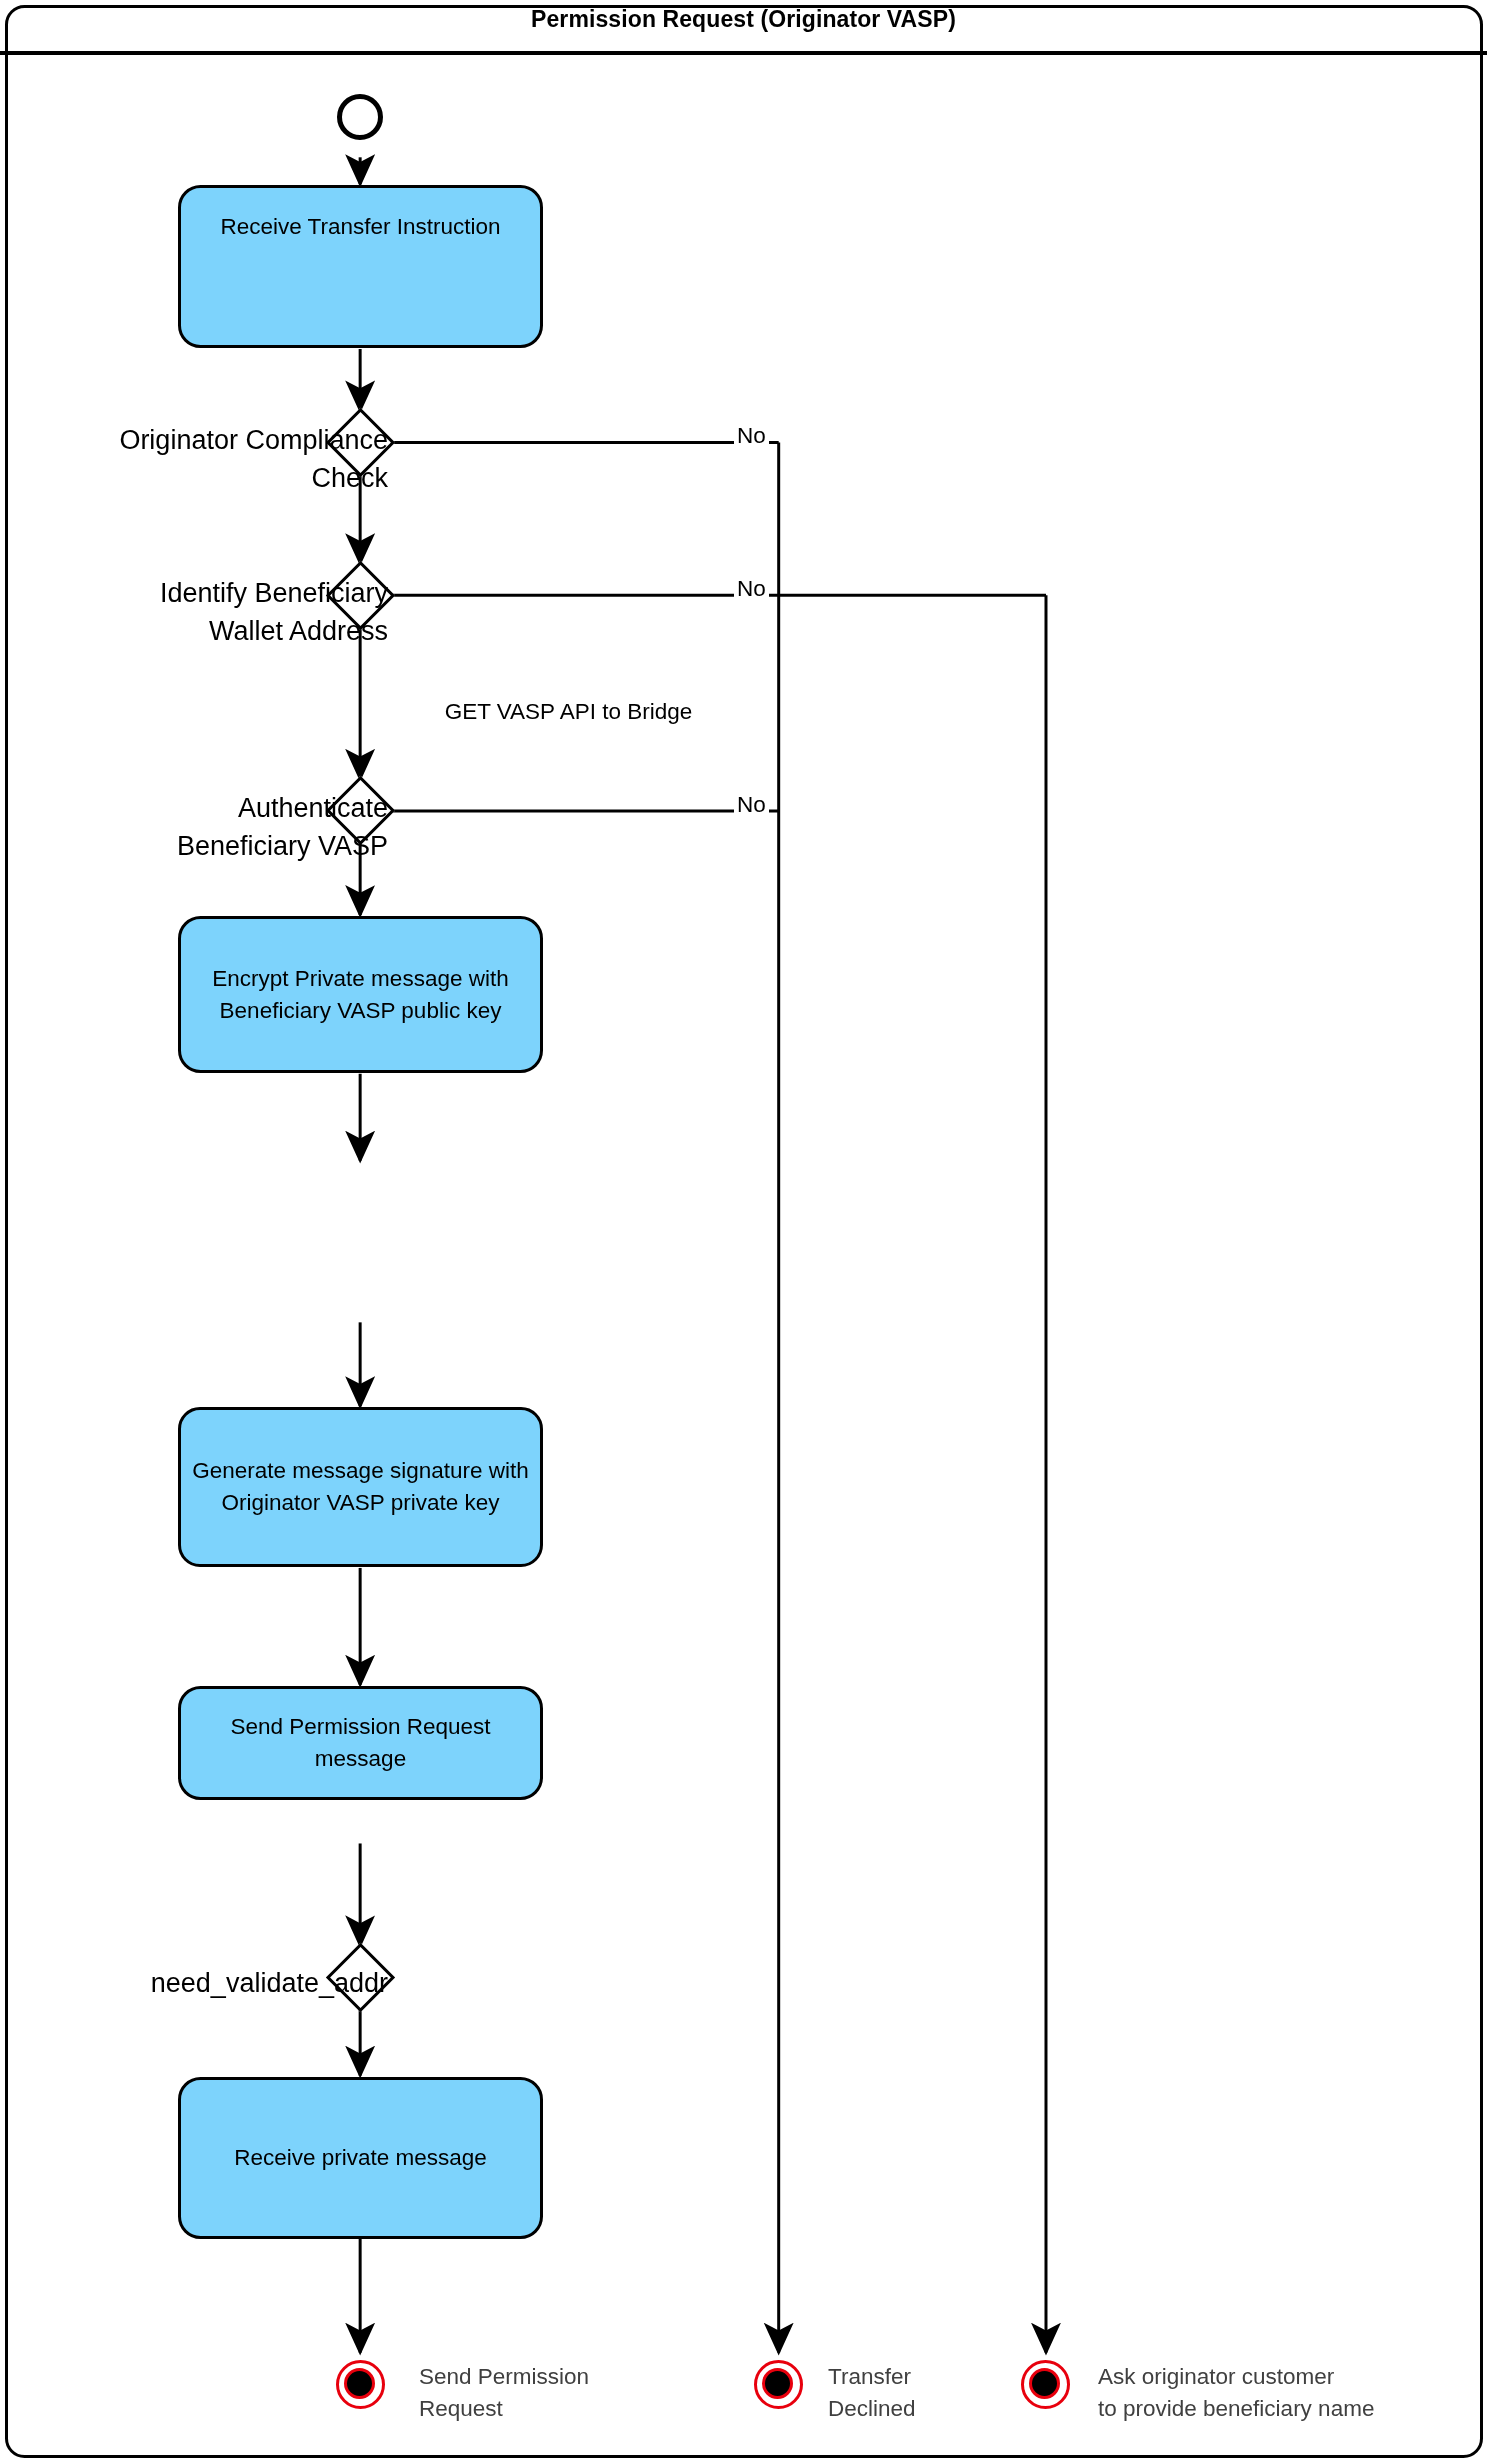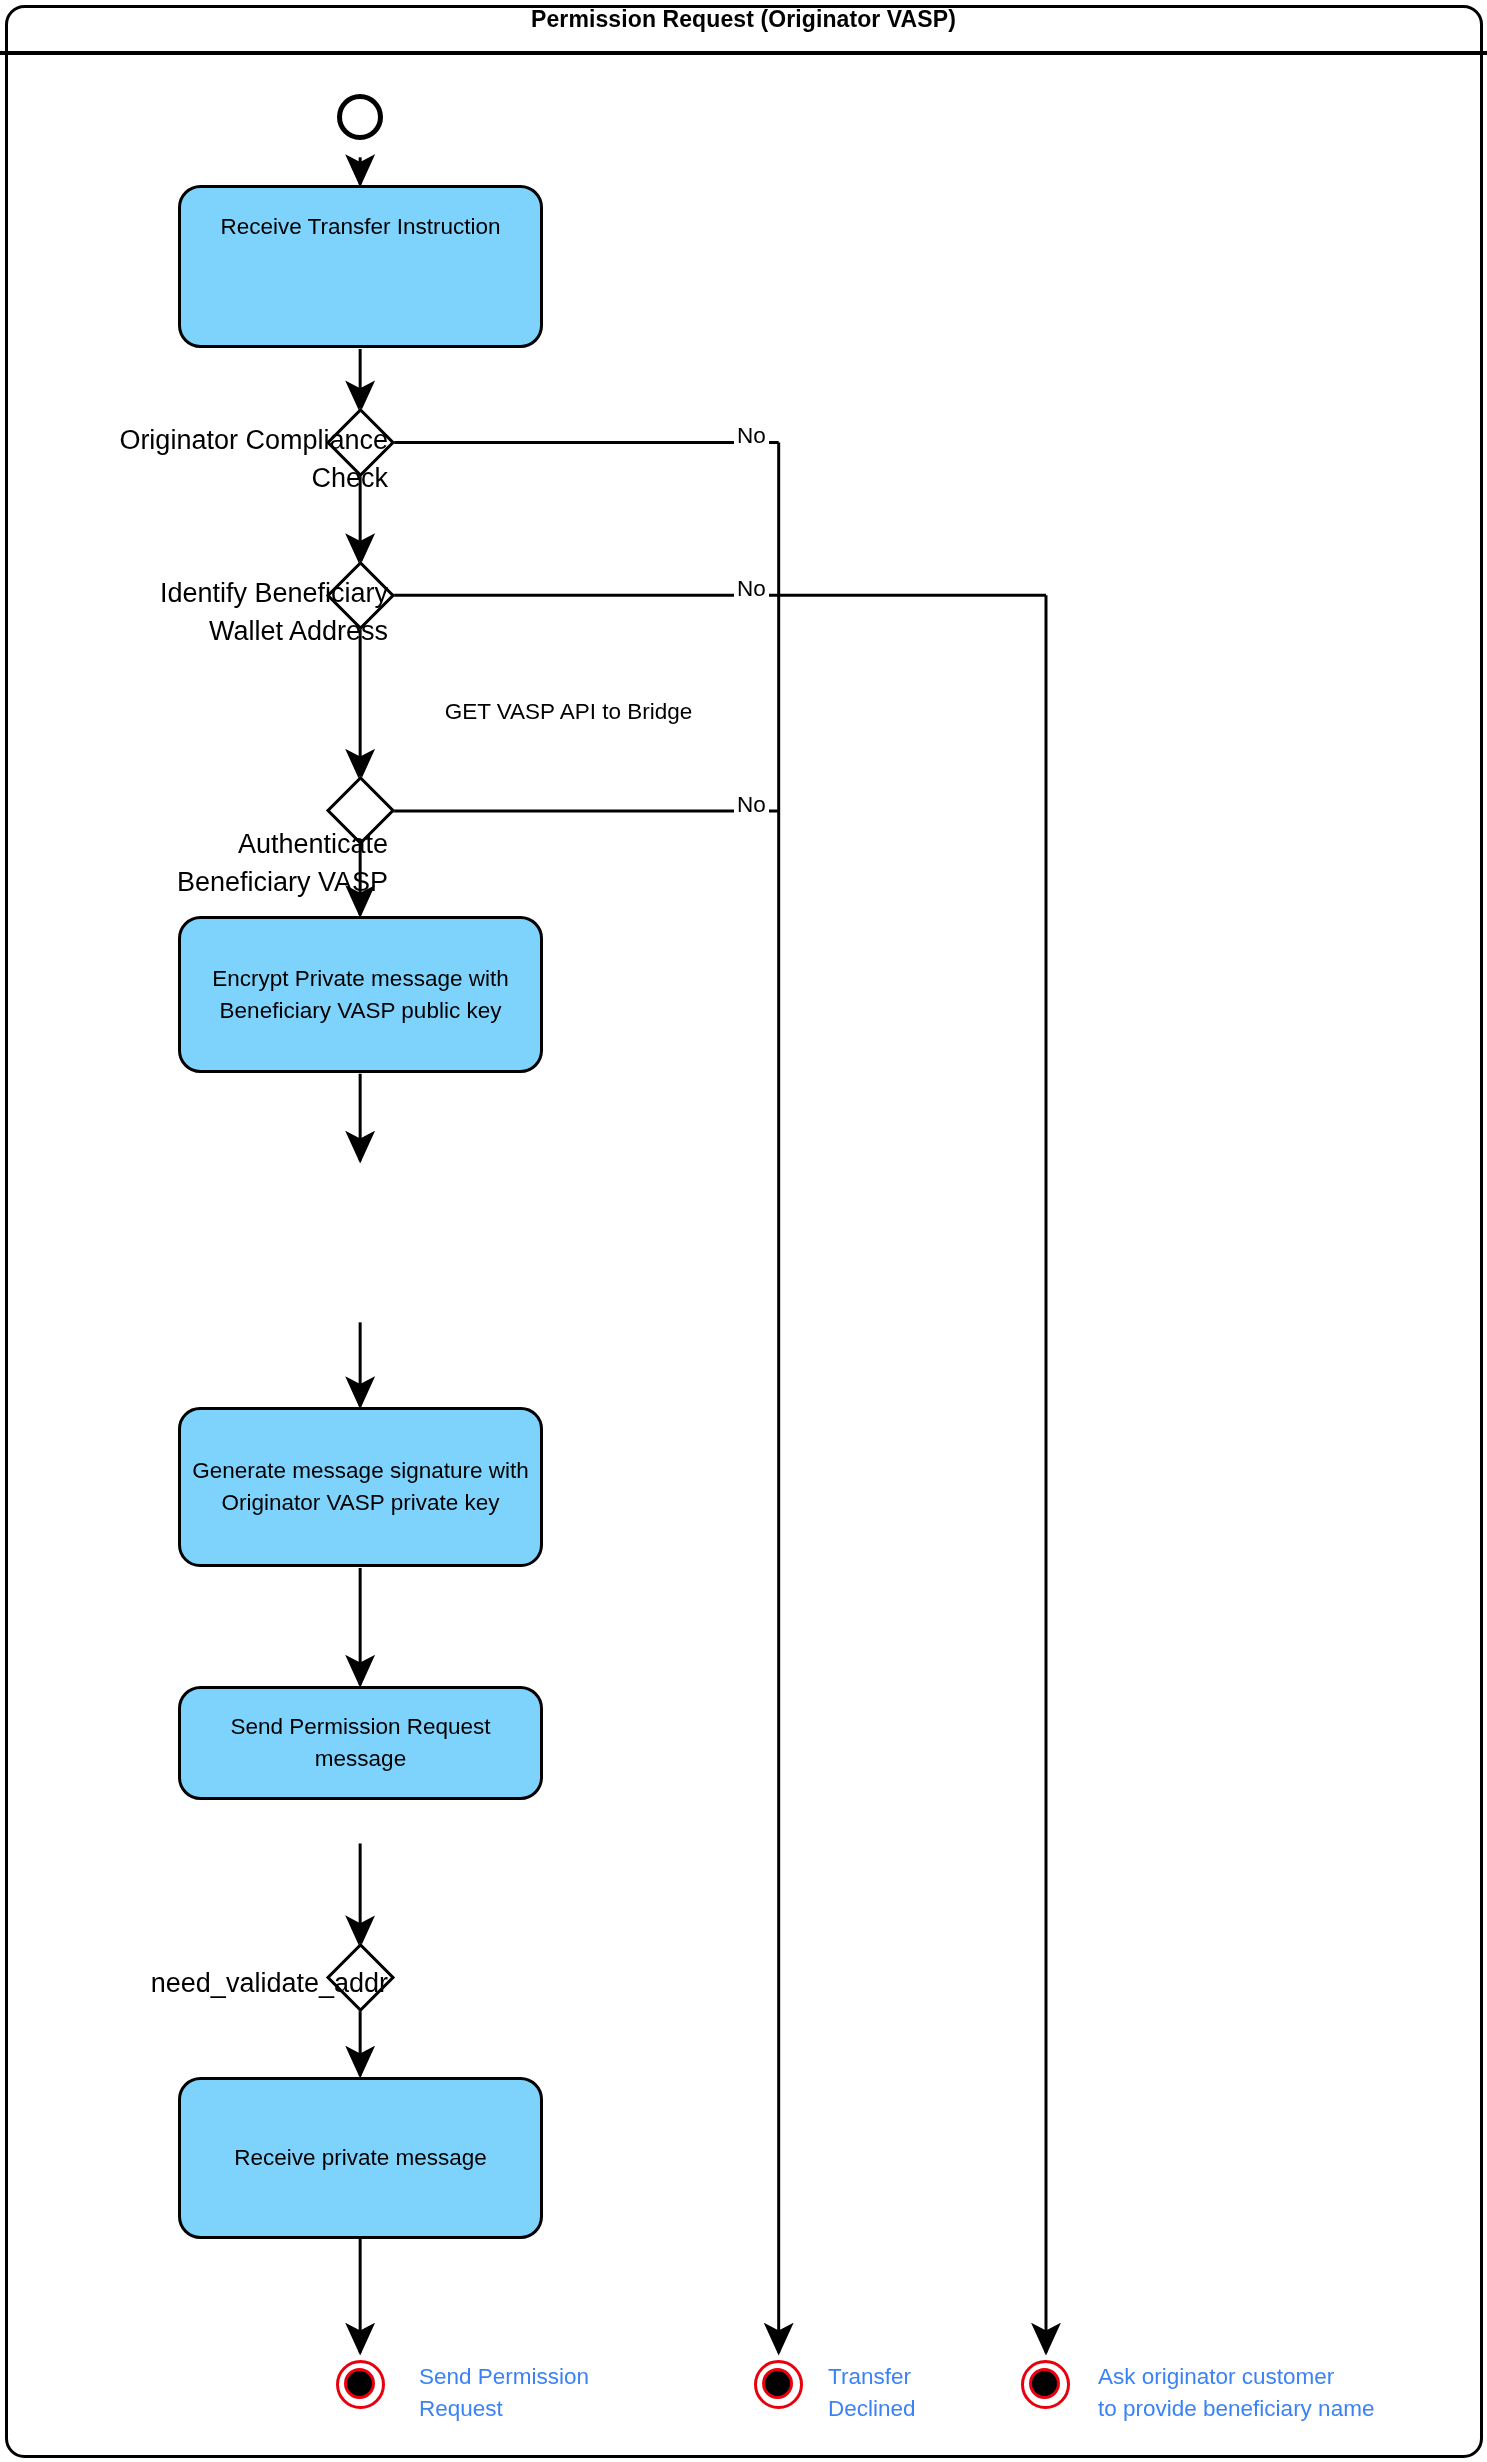--- a/index.html
+++ b/index.html
@@ -124,21 +124,21 @@
     left:5.2px; top:5.2px;
     width:31px; height:31px;
     border-radius:50%;
     background:#000000;
     border:3px solid #e8000d;
   }
   .end-label {
     position:absolute;
     font-size:22.5px;
     line-height:1.42;
-    color:#3b82f6;
+    color:#404040;
     text-align:left;
     white-space:pre-line;
   }
 </style>
 </head>
 <body>
 
 <div id="page">
 
   <div class="frame"></div>
@@ -219,21 +219,21 @@
   <div class="side-label" style="right:1099px; top:421px; width:344px;">Originator Compliance
 Check</div>
   <div class="branch-label" style="left:734px; top:425px;">No</div>
 
   <div class="diamond" style="left:336px; top:571px;"></div>
   <div class="side-label" style="right:1099px; top:574px; width:344px;">Identify Beneficiary
 Wallet Address</div>
   <div class="branch-label" style="left:734px; top:578px;">No</div>
 
   <div class="diamond" style="left:336px; top:786px;"></div>
-  <div class="side-label" style="right:1099px; top:789px; width:344px;margin-top:36px;">Authenticate
+  <div class="side-label" style="right:1099px; top:789px; width:344px;">Authenticate
 Beneficiary VASP</div>
   <div class="branch-label" style="left:734px; top:794px;">No</div>
 
   <div class="diamond" style="left:336px; top:1953px;"></div>
   <div class="side-label" style="right:1099px; top:1964px; width:344px;">need_validate_addr</div>
 
   <div class="edge-label" style="left:374px; top:696px; width:389px;">GET VASP API to Bridge</div>
 
 
   <div class="end-node" style="left:336px; top:2360px;">

